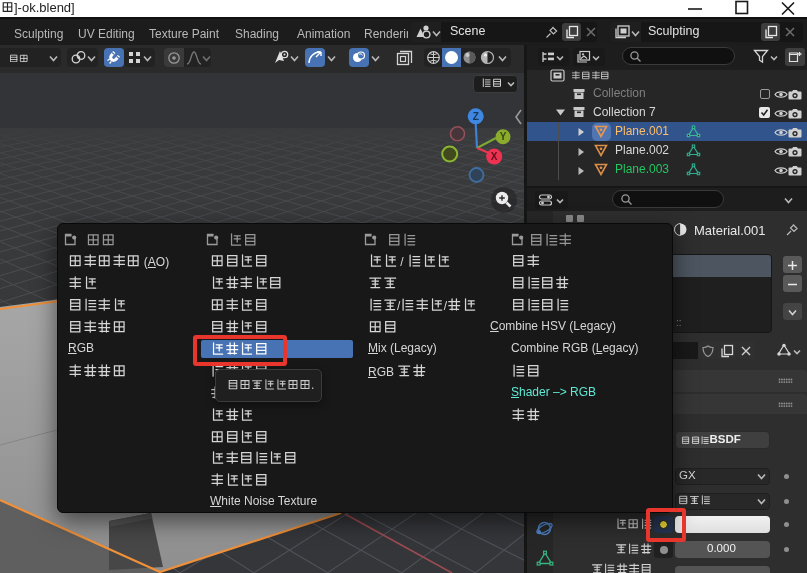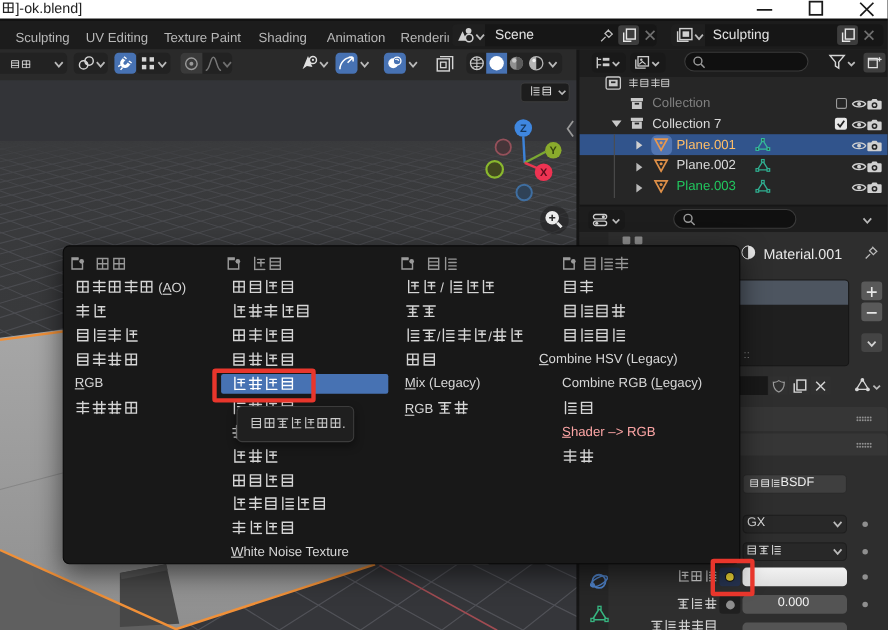--- a/index.html
+++ b/index.html
@@ -689,21 +689,21 @@
       <circle cx="13.5" cy="1.5" r="0.9"></circle>
       <circle cx="1.5" cy="4.1" r="0.9"></circle>
       <circle cx="3.9" cy="4.1" r="0.9"></circle>
       <circle cx="6.3" cy="4.1" r="0.9"></circle>
       <circle cx="8.7" cy="4.1" r="0.9"></circle>
       <circle cx="11.1" cy="4.1" r="0.9"></circle>
       <circle cx="13.5" cy="4.1" r="0.9"></circle>
     </g>
   </svg>
 <div class="a" style="left:675px;top:431px;width:95px;height:18px;background:#3f3f3f;border:1px solid #2b2b2b;border-radius:4px"></div>
-<div class="t" style="left:681px;top:434.1px;font-size:11.5px;color:#ededed;font-weight:normal;"><svg class="cg" style="width:9.5px;height:8.3px;vertical-align:-0.8px" viewBox="0 0 12 12" preserveAspectRatio="xMidYMid meet">
+<div class="t" style="left:681px;top:434.1px;font-size:11.5px;color:#ededed;font-weight:bold;"><svg class="cg" style="width:9.5px;height:8.3px;vertical-align:-0.8px" viewBox="0 0 12 12" preserveAspectRatio="xMidYMid meet">
       <path d="M1.8 1.6H10.2V10.8H1.8ZM1.8 4.6H10.2M1.8 7.7H10.2"></path>
     </svg><svg class="cg" style="width:9.5px;height:8.3px;vertical-align:-0.8px" viewBox="0 0 12 12" preserveAspectRatio="xMidYMid meet">
       <path d="M1.8 1.6H10.2V10.8H1.8ZM1.8 4.6H10.2M1.8 7.7H10.2"></path>
     </svg><svg class="cg" style="width:9.5px;height:8.3px;vertical-align:-0.8px" viewBox="0 0 12 12" preserveAspectRatio="xMidYMid meet">
       <path d="M2.2 1V11.2M4.8 2.4H11M4.8 5.2H11M4.8 8H11M4.8 10.8H11"></path>
     </svg>BSDF</div>
 <div class="a" style="left:675px;top:468px;width:95px;height:17px;background:#282828;border:1px solid #1f1f1f;border-radius:4px"></div>
 <div class="t" style="left:679px;top:470.1px;font-size:11.5px;color:#dcdcdc;font-weight:normal;text-align:center;">GX</div>
 <div class="a" style="left:757px;top:473px">
     <svg width="9" height="7" viewBox="0 0 9 7" style="display:block">
@@ -1018,21 +1018,21 @@
     </svg><svg class="cg" style="width:14.5px;height:13.1px;vertical-align:-1.2px" viewBox="0 0 12 12" preserveAspectRatio="xMidYMid meet">
       <path d="M2.2 1V11.2M4.8 2.4H11M4.8 5.2H11M4.8 8H11M4.8 10.8H11"></path>
     </svg></div>
 <div class="t" style="left:490px;top:320.0px;font-size:12px;color:#d6d6d6;font-weight:normal;"><u>C</u>ombine HSV (Legacy)</div>
 <div class="t" style="left:511px;top:341.9px;font-size:12px;color:#d6d6d6;font-weight:normal;">Combine RGB (<u>L</u>egacy)</div>
 <div class="t" style="left:511px;top:363.8px;font-size:12px;color:#d6d6d6;font-weight:normal;"><svg class="cg" style="width:14.5px;height:13.1px;vertical-align:-1.2px" viewBox="0 0 12 12" preserveAspectRatio="xMidYMid meet">
       <path d="M2.2 1V11.2M4.8 2.4H11M4.8 5.2H11M4.8 8H11M4.8 10.8H11"></path>
     </svg><svg class="cg" style="width:14.5px;height:13.1px;vertical-align:-1.2px" viewBox="0 0 12 12" preserveAspectRatio="xMidYMid meet">
       <path d="M1.8 1.6H10.2V10.8H1.8ZM1.8 4.6H10.2M1.8 7.7H10.2"></path>
     </svg></div>
-<div class="t" style="left:511px;top:385.7px;font-size:12px;color:#fca5a5;font-weight:normal;"><u>S</u>hader –&gt; RGB</div>
+<div class="t" style="left:511px;top:385.7px;font-size:12px;color:#5eead4;font-weight:normal;"><u>S</u>hader –&gt; RGB</div>
 <div class="t" style="left:511px;top:407.6px;font-size:12px;color:#d6d6d6;font-weight:normal;"><svg class="cg" style="width:14.5px;height:13.1px;vertical-align:-1.2px" viewBox="0 0 12 12" preserveAspectRatio="xMidYMid meet">
       <path d="M6 0.8V11.2M1.2 2.6H10.8M1.2 6H10.8M1.2 9.4H10.8"></path>
     </svg><svg class="cg" style="width:14.5px;height:13.1px;vertical-align:-1.2px" viewBox="0 0 12 12" preserveAspectRatio="xMidYMid meet">
       <path d="M4 0.8V11M8 0.8V11M1 3.4H11M1 7H11M2 10.4H10"></path>
     </svg></div>
 <div class="a" style="left:201px;top:339.5px;width:152px;height:18px;background:#4772b3;border-radius:2px"></div>
 <div class="t" style="left:210px;top:341.8px;font-size:12px;color:#ffffff;font-weight:normal;"><svg class="cg" style="width:14.5px;height:13.1px;vertical-align:-1.2px" viewBox="0 0 12 12" preserveAspectRatio="xMidYMid meet">
       <path d="M2.6 0.8V11.2M2.6 11H11M5 2.6H10.6M5 5.4H10.6M7.8 2.6V8.2"></path>
     </svg><svg class="cg" style="width:14.5px;height:13.1px;vertical-align:-1.2px" viewBox="0 0 12 12" preserveAspectRatio="xMidYMid meet">
       <path d="M4 0.8V11M8 0.8V11M1 3.4H11M1 7H11M2 10.4H10"></path>

